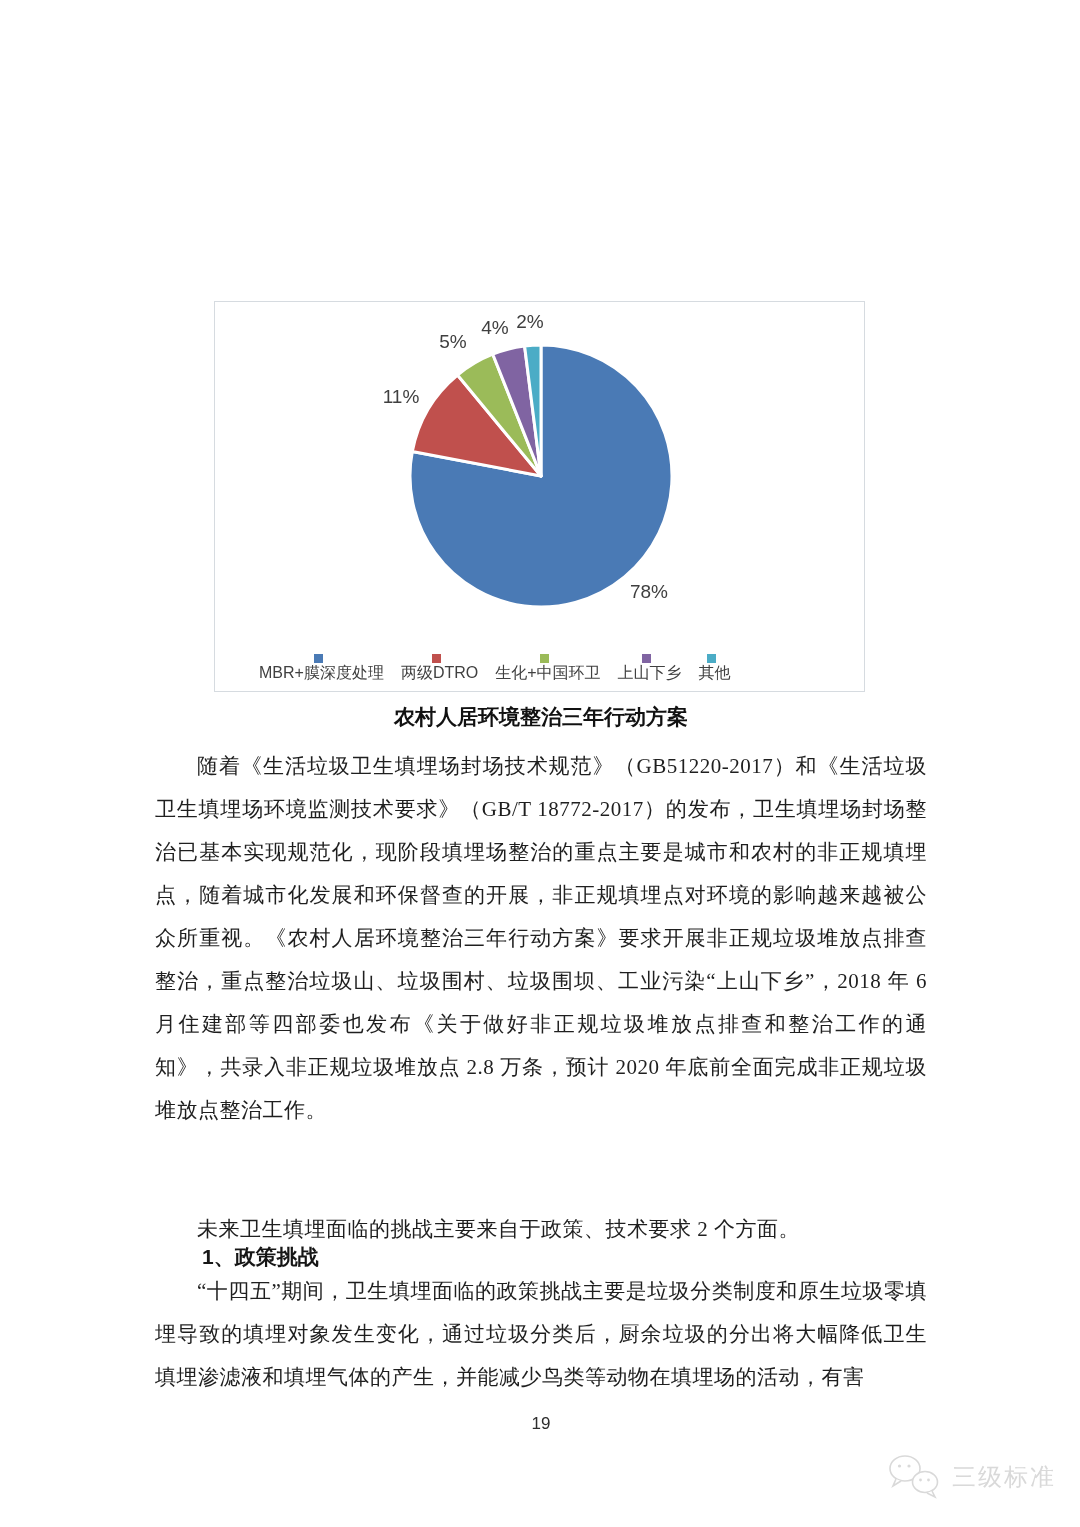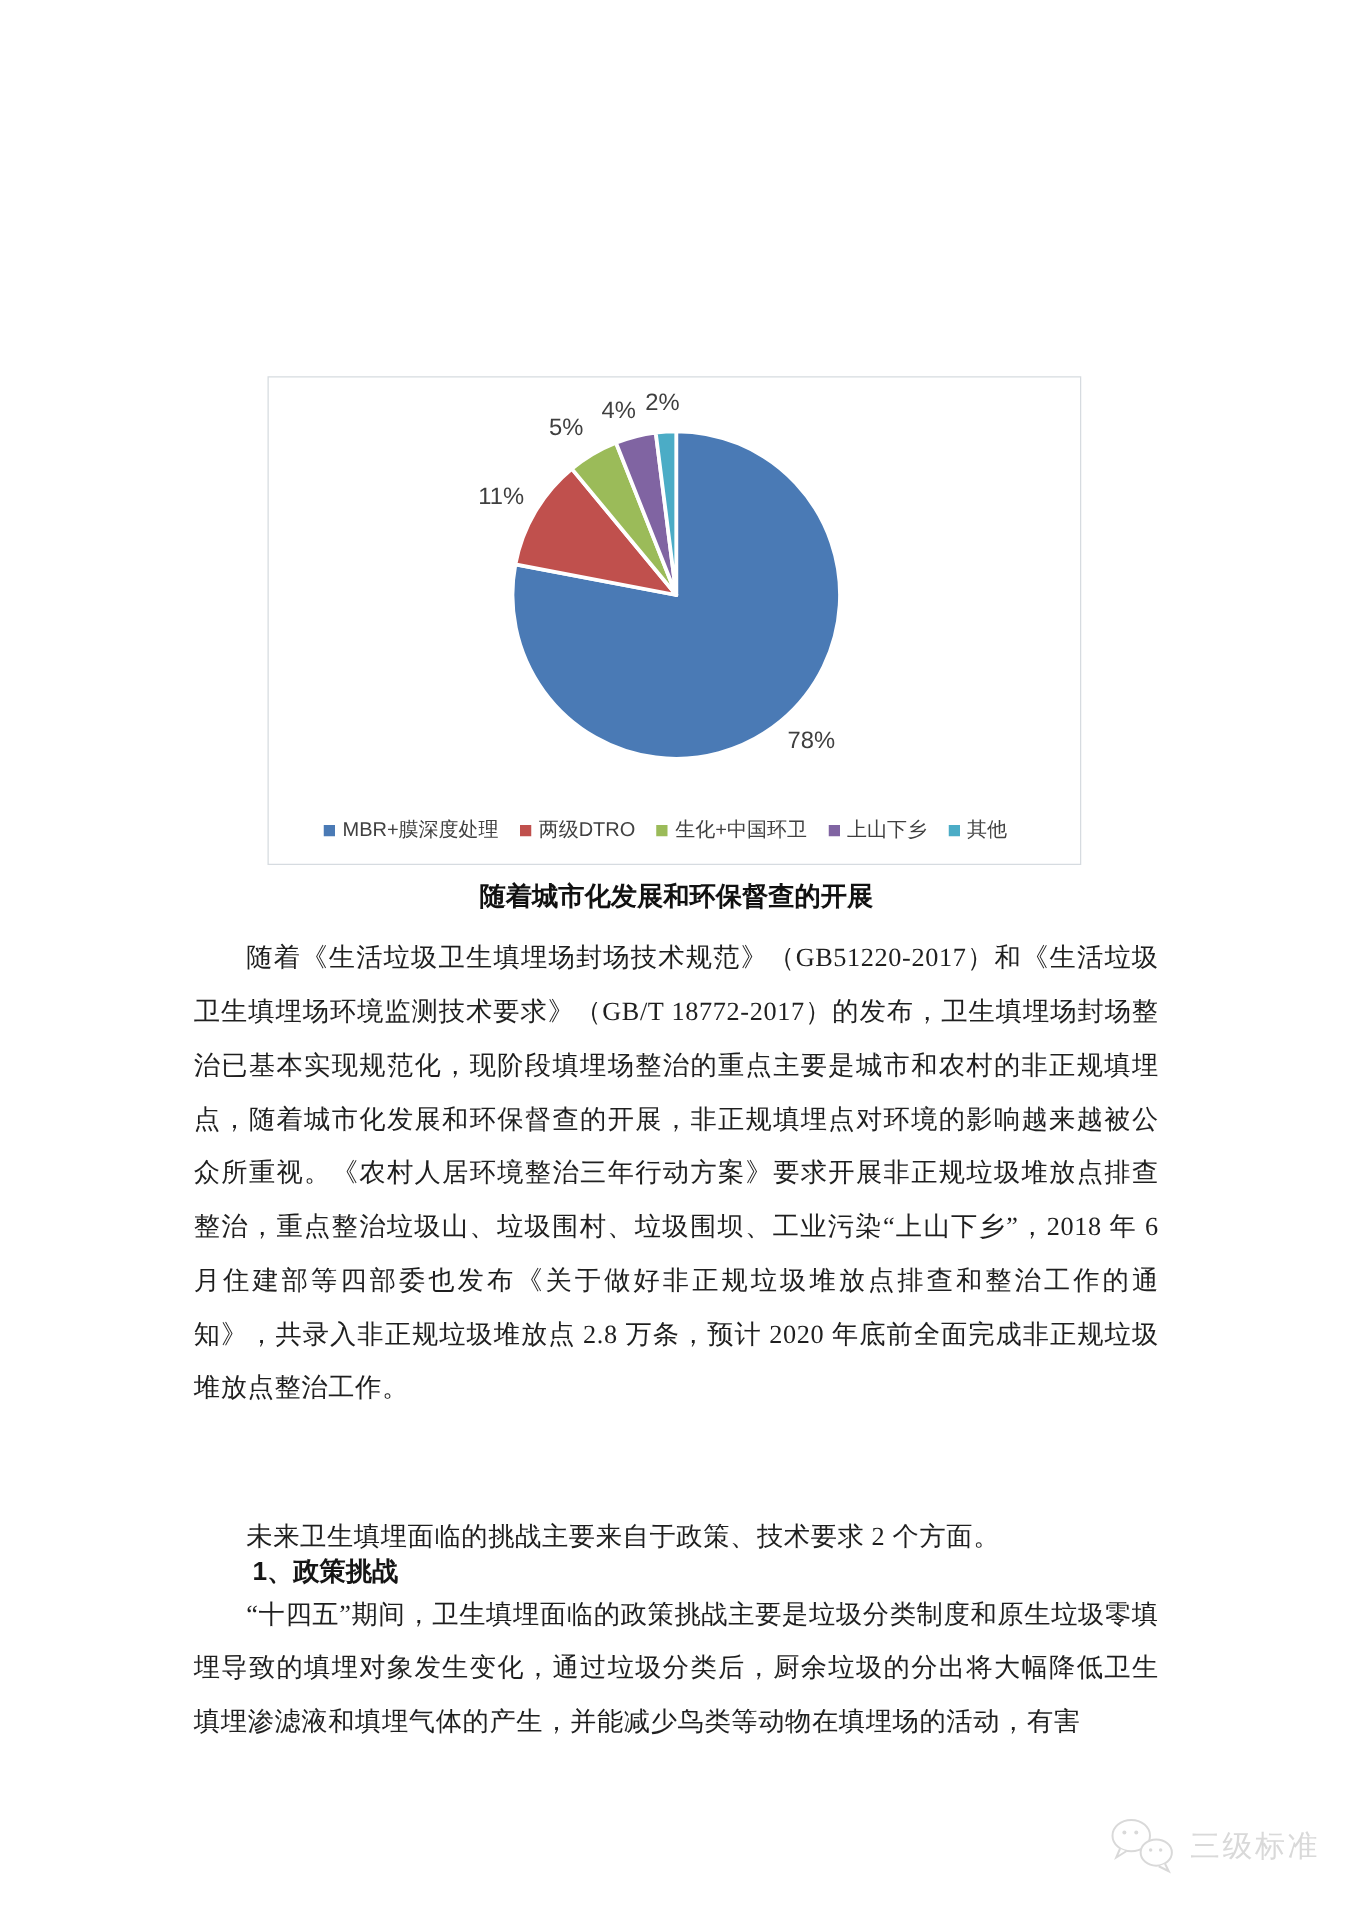--- a/index.html
+++ b/index.html
@@ -47,21 +47,21 @@
     position:absolute;
     left:44px; top:352px;
     display:flex;
     align-items:center;
     gap:17px;
     font-family:"Liberation Sans", sans-serif;
     font-size:16px;
     color:#404040;
     white-space:nowrap;
   }
-  .legend .item { display:flex; align-items:center; }
+  .legend .item { display:flex; align-items:center;flex-direction:column; }
   .legend .sq { width:9px; height:9px; margin-right:6px; flex:none; }
 
   .caption {
     position:absolute;
     left:155px; top:703px; width:772px;
     text-align:center;
     font-family:"Liberation Sans", sans-serif;
     font-weight:bold;
     font-size:21px;
     color:#111;
@@ -140,31 +140,32 @@
           <span class="sq" style="background: rgb(128, 100, 162);"></span>
           <span>上山下乡</span>
         </div>
         <div class="item">
           <span class="sq" style="background: rgb(75, 172, 198);"></span>
           <span>其他</span>
         </div>
       </div>
   </figure>
 
-  <div class="caption">随着城市化发展和环保督查的开展</div>
+  <div class="caption">农村人居环境整治三年行动方案</div>
 
   <p class="body indent para-mid">随着《生活垃圾卫生填埋场封场技术规范》（GB51220-2017）和《生活垃圾卫生填埋场环境监测技术要求》（GB/T 18772-2017）的发布，卫生填埋场封场整治已基本实现规范化，现阶段填埋场整治的重点主要是城市和农村的非正规填埋点，随着城市化发展和环保督查的开展，非正规填埋点对环境的影响越来越被公众所重视。《农村人居环境整治三年行动方案》要求开展非正规垃圾堆放点排查整治，重点整治垃圾山、垃圾围村、垃圾围坝、工业污染“上山下乡”，2018 年 6 月住建部等四部委也发布《关于做好非正规垃圾堆放点排查和整治工作的通知》，共录入非正规垃圾堆放点 2.8 万条，预计 2020 年底前全面完成非正规垃圾堆放点整治工作。</p>
 
 
   <p class="body indent para-intro">未来卫生填埋面临的挑战主要来自于政策、技术要求 2 个方面。</p>
 
   <h3 class="sub-heading">1、政策挑战</h3>
 
   <p class="body indent para-pol">“十四五”期间，卫生填埋面临的政策挑战主要是垃圾分类制度和原生垃圾零填埋导致的填埋对象发生变化，通过垃圾分类后，厨余垃圾的分出将大幅降低卫生填埋渗滤液和填埋气体的产生，并能减少鸟类等动物在填埋场的活动，有害</p>
 
+  <div class="pageno">19</div>
 
   <div class="watermark">
     <svg width="58" height="50" viewBox="0 0 58 50" fill="none" stroke="#d9d9d9" stroke-width="1.6">
       <ellipse cx="19" cy="16.5" rx="15" ry="12.5"></ellipse>
       <path d="M10 27 L7 34 L15 29" fill="#ffffff" stroke="#d9d9d9"></path>
       <circle cx="13.5" cy="14" r="1.6" fill="#d9d9d9" stroke="none"></circle>
       <circle cx="23" cy="14" r="1.6" fill="#d9d9d9" stroke="none"></circle>
       <ellipse cx="39" cy="30" rx="12.5" ry="10.5" fill="#ffffff"></ellipse>
       <path d="M46 39 L49 45 L41 41" fill="#ffffff" stroke="#d9d9d9"></path>
       <circle cx="34.5" cy="28" r="1.4" fill="#d9d9d9" stroke="none"></circle>

